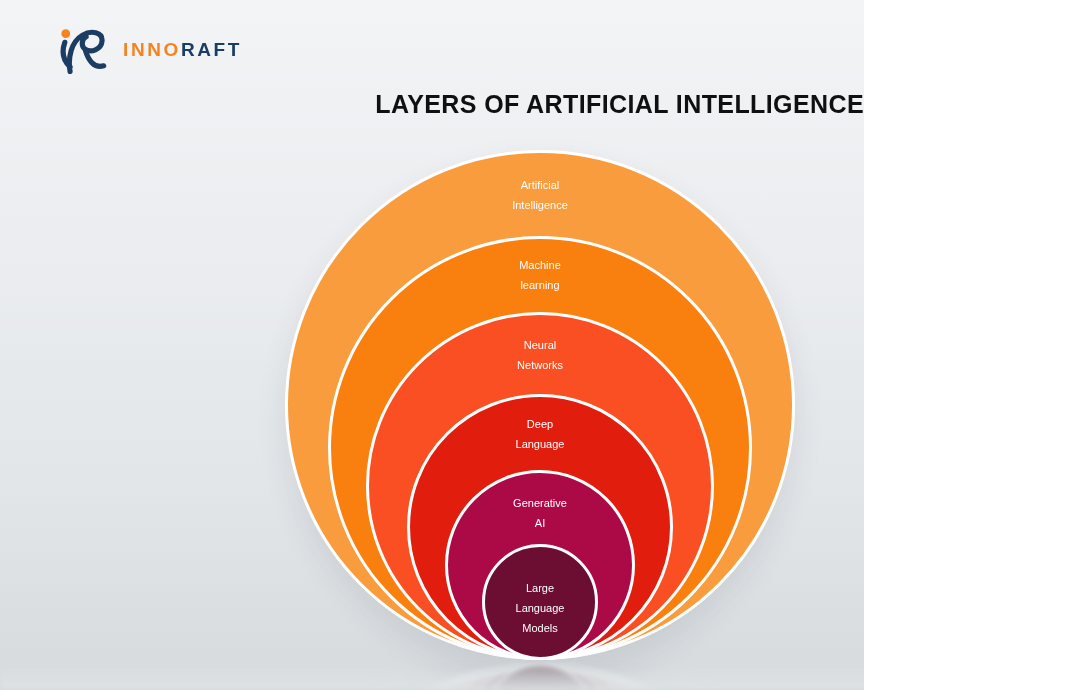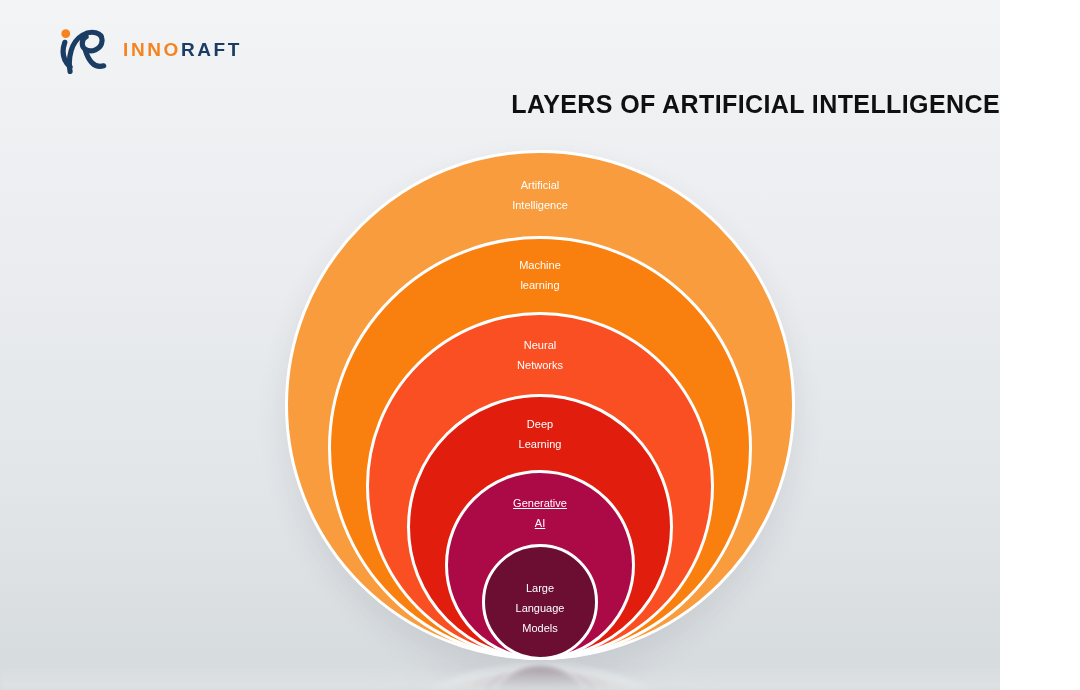--- a/index.html
+++ b/index.html
@@ -1,20 +1,20 @@
 <!DOCTYPE html>
 <html><head>
 <meta charset="utf-8">
 <style>
   html, body { margin: 0; padding: 0; }
   body { font-family: "Liberation Sans", sans-serif; }
 
   .stage {
     position: relative;
-    width: 1000px;
+    width: 864px;
     height: 690px;
     overflow: hidden;
     background: linear-gradient(180deg, #F3F4F6 0%, #EAECEF 40%, #E2E6E9 70%, #D5DADD 100%);
   }
 
   
   .logo {
     position: absolute;
     left: 57px;
     top: 26px;
@@ -69,21 +69,21 @@
     width: 100%;
     color: #FFFFFF;
     font-size: 11px;
     line-height: 20px;
     white-space: pre-line;
   }
   .c0 .layer-label { padding-top: 22px; }
   .c1 .layer-label { padding-top: 16px; }
   .c2 .layer-label { padding-top: 20px; }
   .c3 .layer-label { padding-top: 17px; }
-  .c4 .layer-label { padding-top: 20px; text-decoration: underline; }
+  .c4 .layer-label { padding-top: 20px; }
   .c5 .layer-label { padding-top: 31px; }
 
   
   .reflection {
     position: absolute;
     left: 0;
     top: 663px;
     width: 1080px;
     height: 27px;
     overflow: hidden;
@@ -133,21 +133,21 @@
     <div class="layer-circle c1" style="background: rgb(249, 127, 14); border-color: rgb(255, 255, 255);">
       <span class="layer-label" style="color: rgb(255, 255, 255);">Machine
 learning</span>
     </div>
     <div class="layer-circle c2" style="background: rgb(249, 79, 35); border-color: rgb(255, 255, 255);">
       <span class="layer-label" style="color: rgb(255, 255, 255);">Neural
 Networks</span>
     </div>
     <div class="layer-circle c3" style="background: rgb(225, 29, 14); border-color: rgb(255, 255, 255);">
       <span class="layer-label" style="color: rgb(255, 255, 255);">Deep
-Learning</span>
+Language</span>
     </div>
     <div class="layer-circle c4" style="background: rgb(172, 10, 70); border-color: rgb(255, 255, 255);">
       <span class="layer-label" style="color: rgb(255, 255, 255);">Generative
 AI</span>
     </div>
     <div class="layer-circle c5" style="background: rgb(107, 14, 49); border-color: rgb(255, 255, 255);">
       <span class="layer-label" style="color: rgb(255, 255, 255);">Large
 Language
 Models</span>
     </div>

